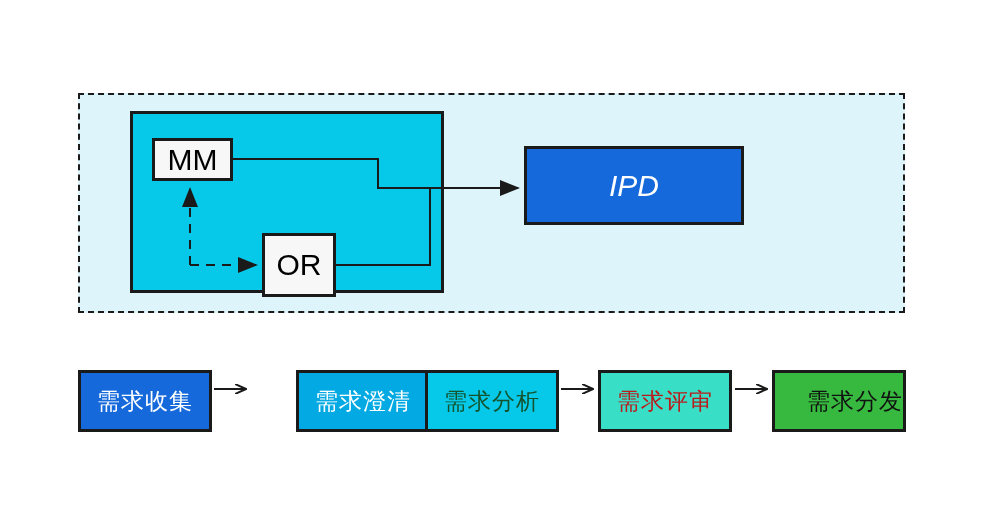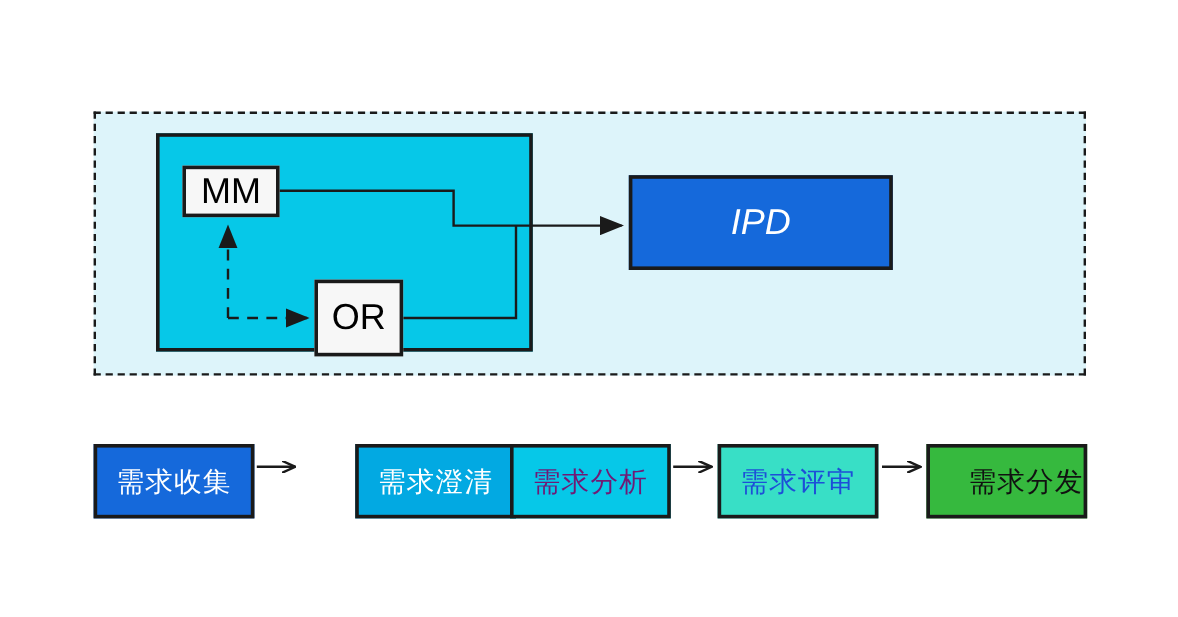--- a/index.html
+++ b/index.html
@@ -107,22 +107,22 @@
     box-sizing: border-box;
     display: flex;
     align-items: center;
     justify-content: center;
     font-size: 23px;
     line-height: 1;
     letter-spacing: 1px;
   }
   .fb0 { left: 0px;   background: #1569db; color: #ffffff; }
   .fb1 { left: 173px; background: #02a9e2; color: #ffffff; margin-left: 45px; }
-  .fb2 { left: 347px; background: #06c8e8; color: #701a75; }
-  .fb3 { left: 520px; background: #38dfc6; color: #1d4ed8; }
+  .fb2 { left: 347px; background: #06c8e8; color: #14532d; }
+  .fb3 { left: 520px; background: #38dfc6; color: #b91c1c; }
   .fb4 { left: 694px; background: #36b93e; color: #111111; justify-content: flex-end; }
 </style>
 </head>
 <body>
 
 <div id="canvas">
 
   <div class="dashed-region"></div>
 
   <div class="inner-container"></div>

